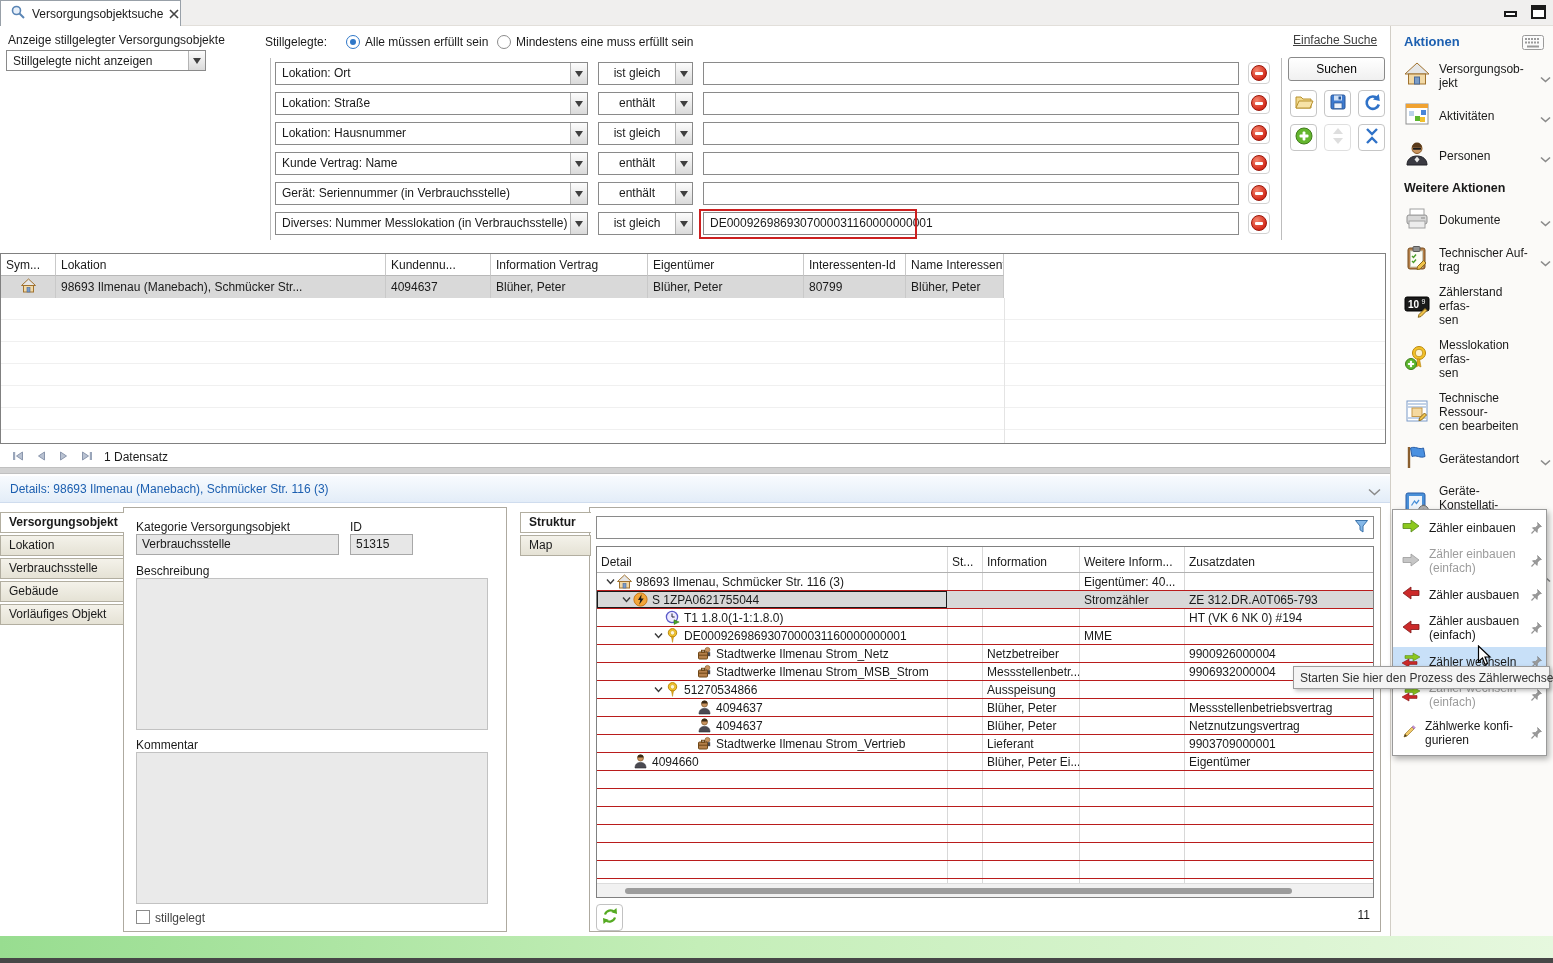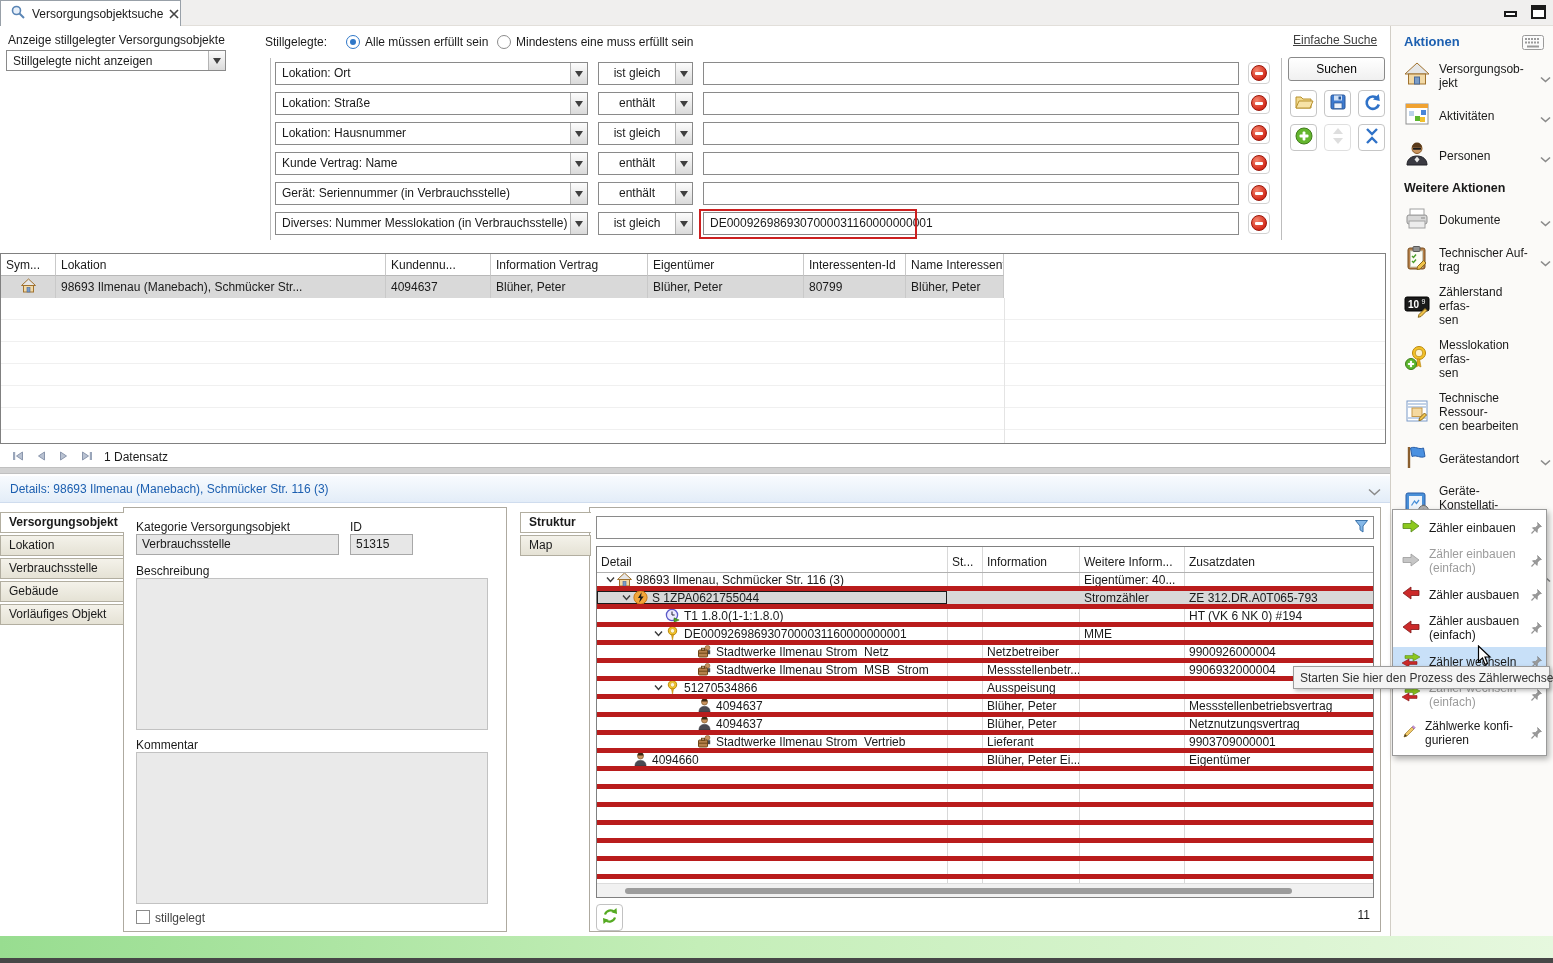--- a/index.html
+++ b/index.html
@@ -78,21 +78,21 @@
   #form-panel { left:123px; top:507px; width:384px; height:425px; }
   #struct-panel { left:589px; top:507px; width:792px; height:425px; }
   .finput { position:absolute; height:21px; background:#e7e7e7; border:1px solid #a8a8a8; padding:2px 5px; overflow:hidden; white-space:nowrap; }
   .ftext { position:absolute; background:#eaeaea; border:1px solid #c2c2c2; }
   .cbox { position:absolute; width:14px; height:14px; background:#fff; border:1px solid #8c8c8c; }
 
   
   #filter-input { position:absolute; left:6px; top:8px; width:778px; height:23px; border:1px solid #8a8a8a; background:#fff;
                   display:flex; align-items:center; justify-content:flex-end; padding-right:4px; }
   #tree { position:absolute; left:6px; top:38px; width:778px; height:352px; border:1px solid #808080; background:#fff; overflow:hidden; }
-  .trow { display:flex; height:18px; border-bottom:5px solid #b91c1c; align-items:stretch; }
+  .trow { display:flex; height:18px; border-bottom:1px solid #b91c1c; align-items:stretch; }
   .trow.head { height:26px; border-bottom:1px solid #b0b0b0; }
   .trow.head .tcell { padding-top:5px; }
   .tcell { border-right:1px solid #d8d8d8; padding:1px 4px; white-space:nowrap; overflow:hidden; display:flex; align-items:center; flex:none; }
   .trow.sel { background:#d8d8d8; }
   .trow.sel .tcell:first-child { box-shadow:inset 0 0 0 1px #1a1a1a; }
   .tind { display:inline-block; height:1px; flex:none; }
   .texp { width:14px; display:inline-flex; align-items:center; justify-content:center; flex:none; }
   .ticon { width:17px; display:inline-flex; align-items:center; flex:none; }
   .tlabel { padding-left:2px; overflow:hidden; }
   .hscroll { position:absolute; left:0; bottom:0; width:776px; height:14px; background:#f1f1f1; border-top:1px solid #dcdcdc; }
@@ -146,21 +146,21 @@
   </div>
   <div class="winbtn" style="left:1496px">
       <span class="minbar"></span>
     </div>
   <div class="winbtn" style="left:1524px">
       <span class="maxbox"></span>
     </div>
 </div>
 
 <div class="lbl" style="left:8px;top:33px">Anzeige stillgelegter Versorgungsobjekte</div>
-<div class="dd" style="left:6px;top:50px;width:220px;height:21px">
+<div class="dd" style="left:6px;top:50px;width:200px;height:21px">
   <span class="ddt">Stillgelegte nicht anzeigen</span>
   <span class="dda">
       <i class="tri"></i>
     </span>
 </div>
 <div class="lbl" style="left:265px;top:35px">Stillgelegte:</div>
 <span class="radio sel" style="left:346px;top:35px"></span>
 <div class="lbl" style="left:365px;top:35px">Alle müssen erfüllt sein</div>
 <span class="radio" style="left:497px;top:35px"></span>
 <div class="lbl" style="left:516px;top:35px">Mindestens eine muss erfüllt sein</div>

